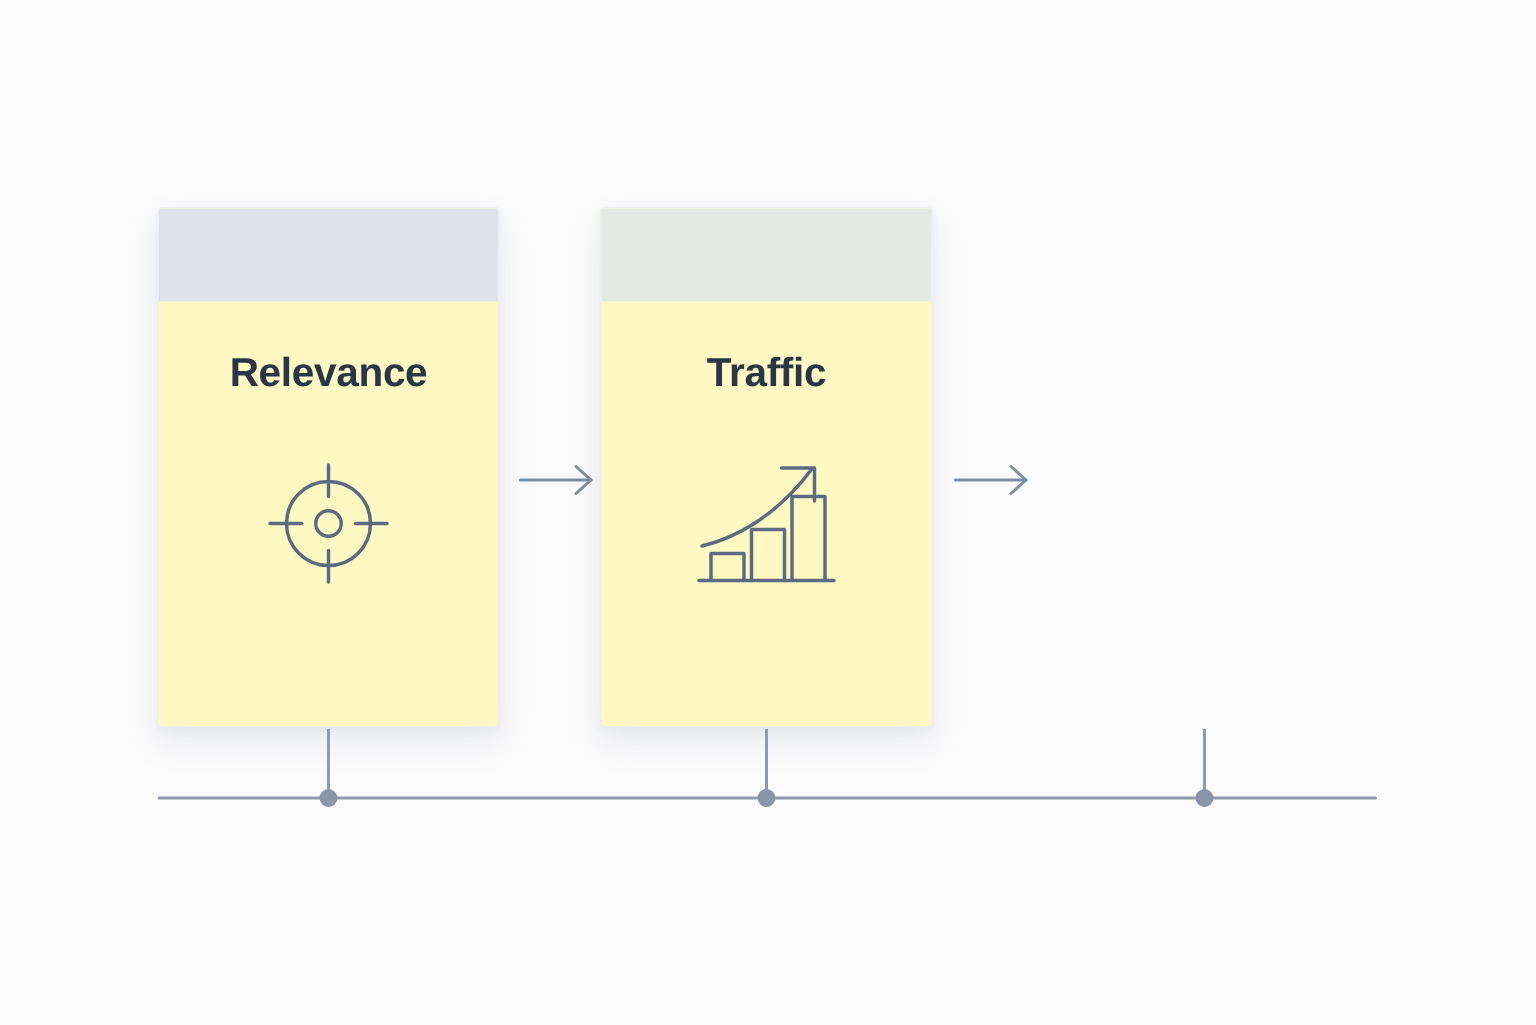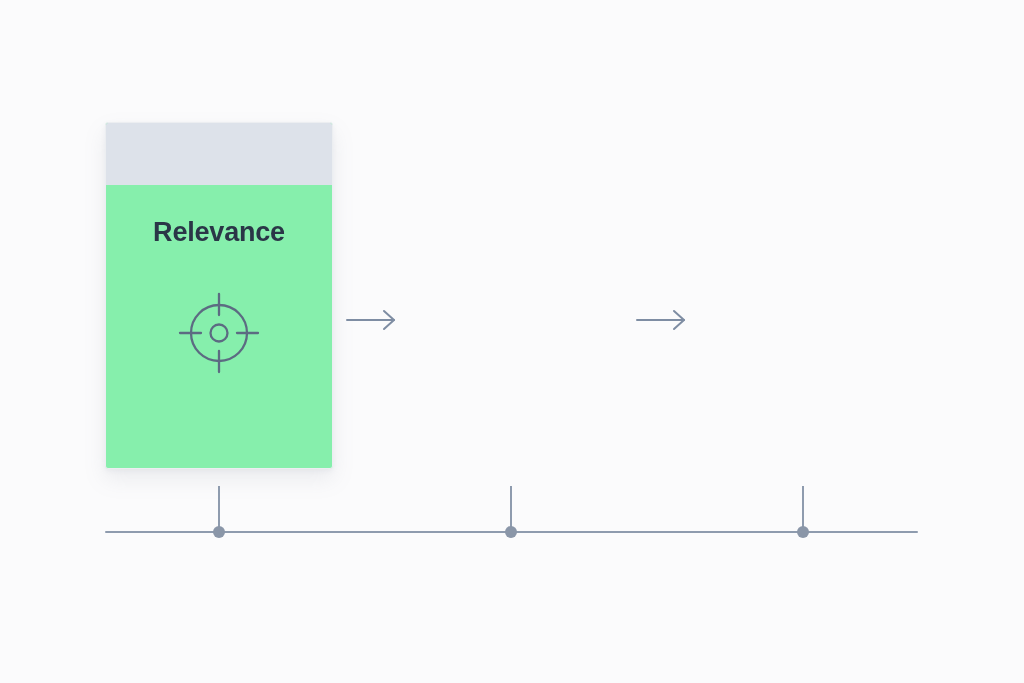--- a/index.html
+++ b/index.html
@@ -19,23 +19,23 @@
   #stage {
     position: absolute;
     inset: 0;
     width: 1024px;
     height: 683px;
   }
 
   
   .card {
     position: absolute;
-    top: 122px;
+    top: 138px;
     height: 347px;
-    background: #86efac;
+    background: #fef9c3;
     border: 1px solid #eceef1;
     border-radius: 3px;
     box-shadow: 0 10px 22px rgba(120,130,150,0.13),
                 0 2px 5px rgba(120,130,150,0.08);
     overflow: hidden;
     box-sizing: border-box;
   }
   .card-1 { left: 105px; width: 228px; }
   .card-2 { left: 400px; width: 222px; }
   .card-3 { left: 688px; width: 230px; }
@@ -141,20 +141,38 @@
     </div>
   </div>
 
   <div class="flow-arrow arrow-1">
     <svg width="56" height="30" viewBox="0 0 56 30" fill="none" stroke="#7e8da3" stroke-width="2" stroke-linecap="round" stroke-linejoin="round">
       <line x1="3" y1="15" x2="50" y2="15"></line>
       <polyline points="40,6 50,15 40,24"></polyline>
     </svg>
   </div>
 
+  <div class="card card-2">
+    <div class="card-header" style="background: rgb(227, 234, 230);"></div>
+    <div class="card-title" style="color: rgb(42, 54, 71);">Traffic</div>
+    <div class="card-icon">
+      <svg width="96" height="92" viewBox="0 0 96 92" fill="none" stroke="#5c6b82" stroke-width="2.3" stroke-linecap="round" stroke-linejoin="round">
+
+        <line x1="3" y1="84" x2="93" y2="84"></line>
+
+        <path d="M11 84 V66 H33 V84"></path>
+        <path d="M38 84 V50 H60 V84"></path>
+        <path d="M65 84 V28 H87 V84"></path>
+
+        <path d="M5 61 C 26 56, 54 42, 78 10"></path>
+
+        <polyline points="58,9 80,9 80,31"></polyline>
+      </svg>
+    </div>
+  </div>
 
   <div class="flow-arrow arrow-2">
     <svg width="56" height="30" viewBox="0 0 56 30" fill="none" stroke="#7e8da3" stroke-width="2" stroke-linecap="round" stroke-linejoin="round">
       <line x1="3" y1="15" x2="50" y2="15"></line>
       <polyline points="40,6 50,15 40,24"></polyline>
     </svg>
   </div>
 
 
   <div class="connector conn-1" style="background: rgb(142, 155, 174);"></div>

